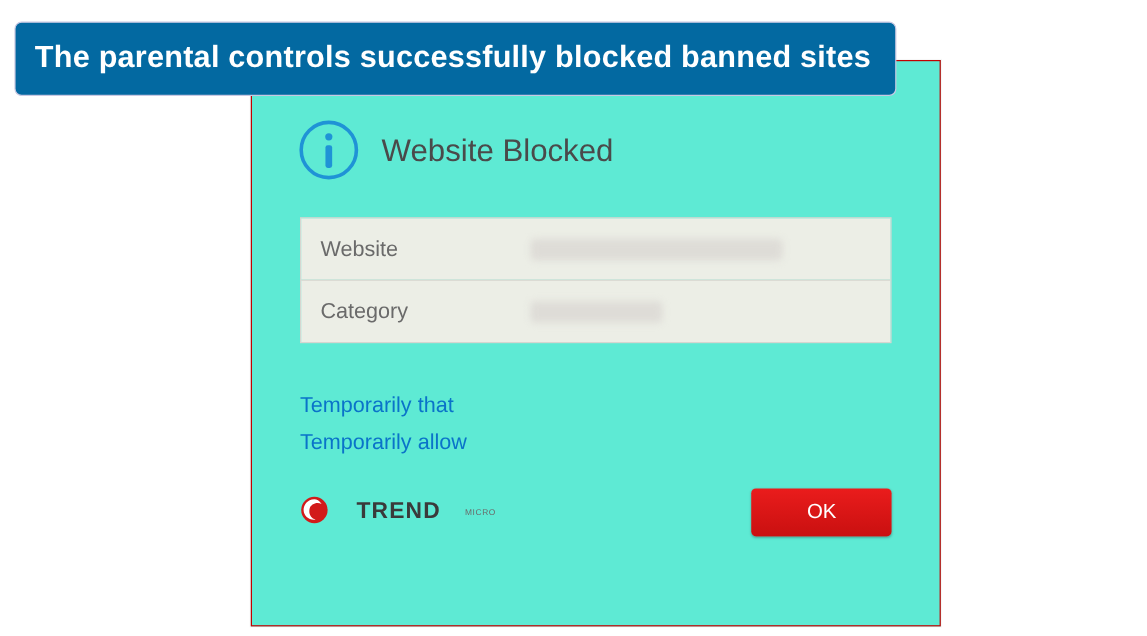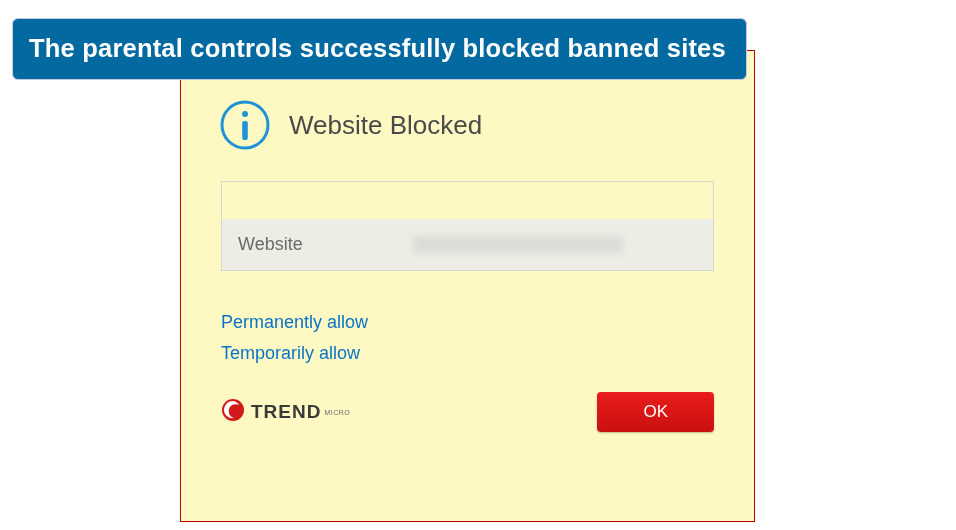--- a/index.html
+++ b/index.html
@@ -19,24 +19,24 @@
     font-size: 25.5px;
     font-weight: 600;
     padding: 15px 20px 16px 16px;
     border-radius: 6px;
     border: 1px solid #c8c8e2;
     letter-spacing: 0.2px;
   }
   .dialog {
     position: absolute;
     top: 50px;
-    left: 180px;
+    left: 209px;
     width: 575px;
     height: 472px;
-    background: #fef9c3;
+    background: #5eead4;
     border: 1px solid #c40000;
     box-shadow: 0 0 0 1px rgba(0,0,0,0.03);
     z-index: -1;
   }
   .dialog-inner {
     position: absolute;
     inset: 0;
     padding: 0;
   }
   .title-row {
@@ -64,21 +64,20 @@
   .details-table {
     margin: 18px 40px 0 40px;
     border: 1px solid #d6d6d0;
   }
   .details-row {
     display: flex;
     align-items: center;
     background: #eceee6;
     min-height: 50px;
     padding: 15px 16px;
-    margin-top: 37px;
   }
   .details-row + .details-row {
     border-top: 1px solid #d6d6d0;
   }
   .details-label {
     width: 175px;
     color: #6a6a6a;
     font-size: 18px;
     flex-shrink: 0;
   }
@@ -106,21 +105,21 @@
   }
   .footer {
     display: flex;
     align-items: center;
     justify-content: space-between;
     padding: 20px 40px 0 40px;
   }
   .brand {
     display: flex;
     align-items: center;
-    gap: 6px;
+    gap: 23px;
   }
   .brand-name {
     font-size: 19px;
     font-weight: 700;
     color: #3a3a3a;
     letter-spacing: 1px;
   }
   .brand-sub {
     font-size: 7px;
     color: #6a6a6a;
@@ -162,24 +161,30 @@
     </div>
 
 
     <div class="details-table">
       <div class="details-row">
         <div class="details-label">Website</div>
         <div class="details-value">
           <div class="blur-block" style="width:210px"></div>
         </div>
       </div>
+      <div class="details-row">
+        <div class="details-label">Category</div>
+        <div class="details-value">
+          <div class="blur-block" style="width:110px"></div>
+        </div>
+      </div>
     </div>
 
     <div class="links">
-      <a class="link">Permanently allow</a>
+      <a class="link">Temporarily that</a>
       <a class="link">Temporarily allow</a>
     </div>
 
     <div class="footer">
       <div class="brand">
         <span>
           <svg width="24" height="24" viewBox="0 0 24 24">
             <circle cx="12" cy="12" r="11" fill="#d21a1a"></circle>
             <path d="M12 3 C6 3 3 8 3 12 C3 17 8 21 13 20 C9 19 7 15 8 11 C9 7 14 5 18 7 C16 4 14 3 12 3 Z" fill="#ffffff"></path>
           </svg>

